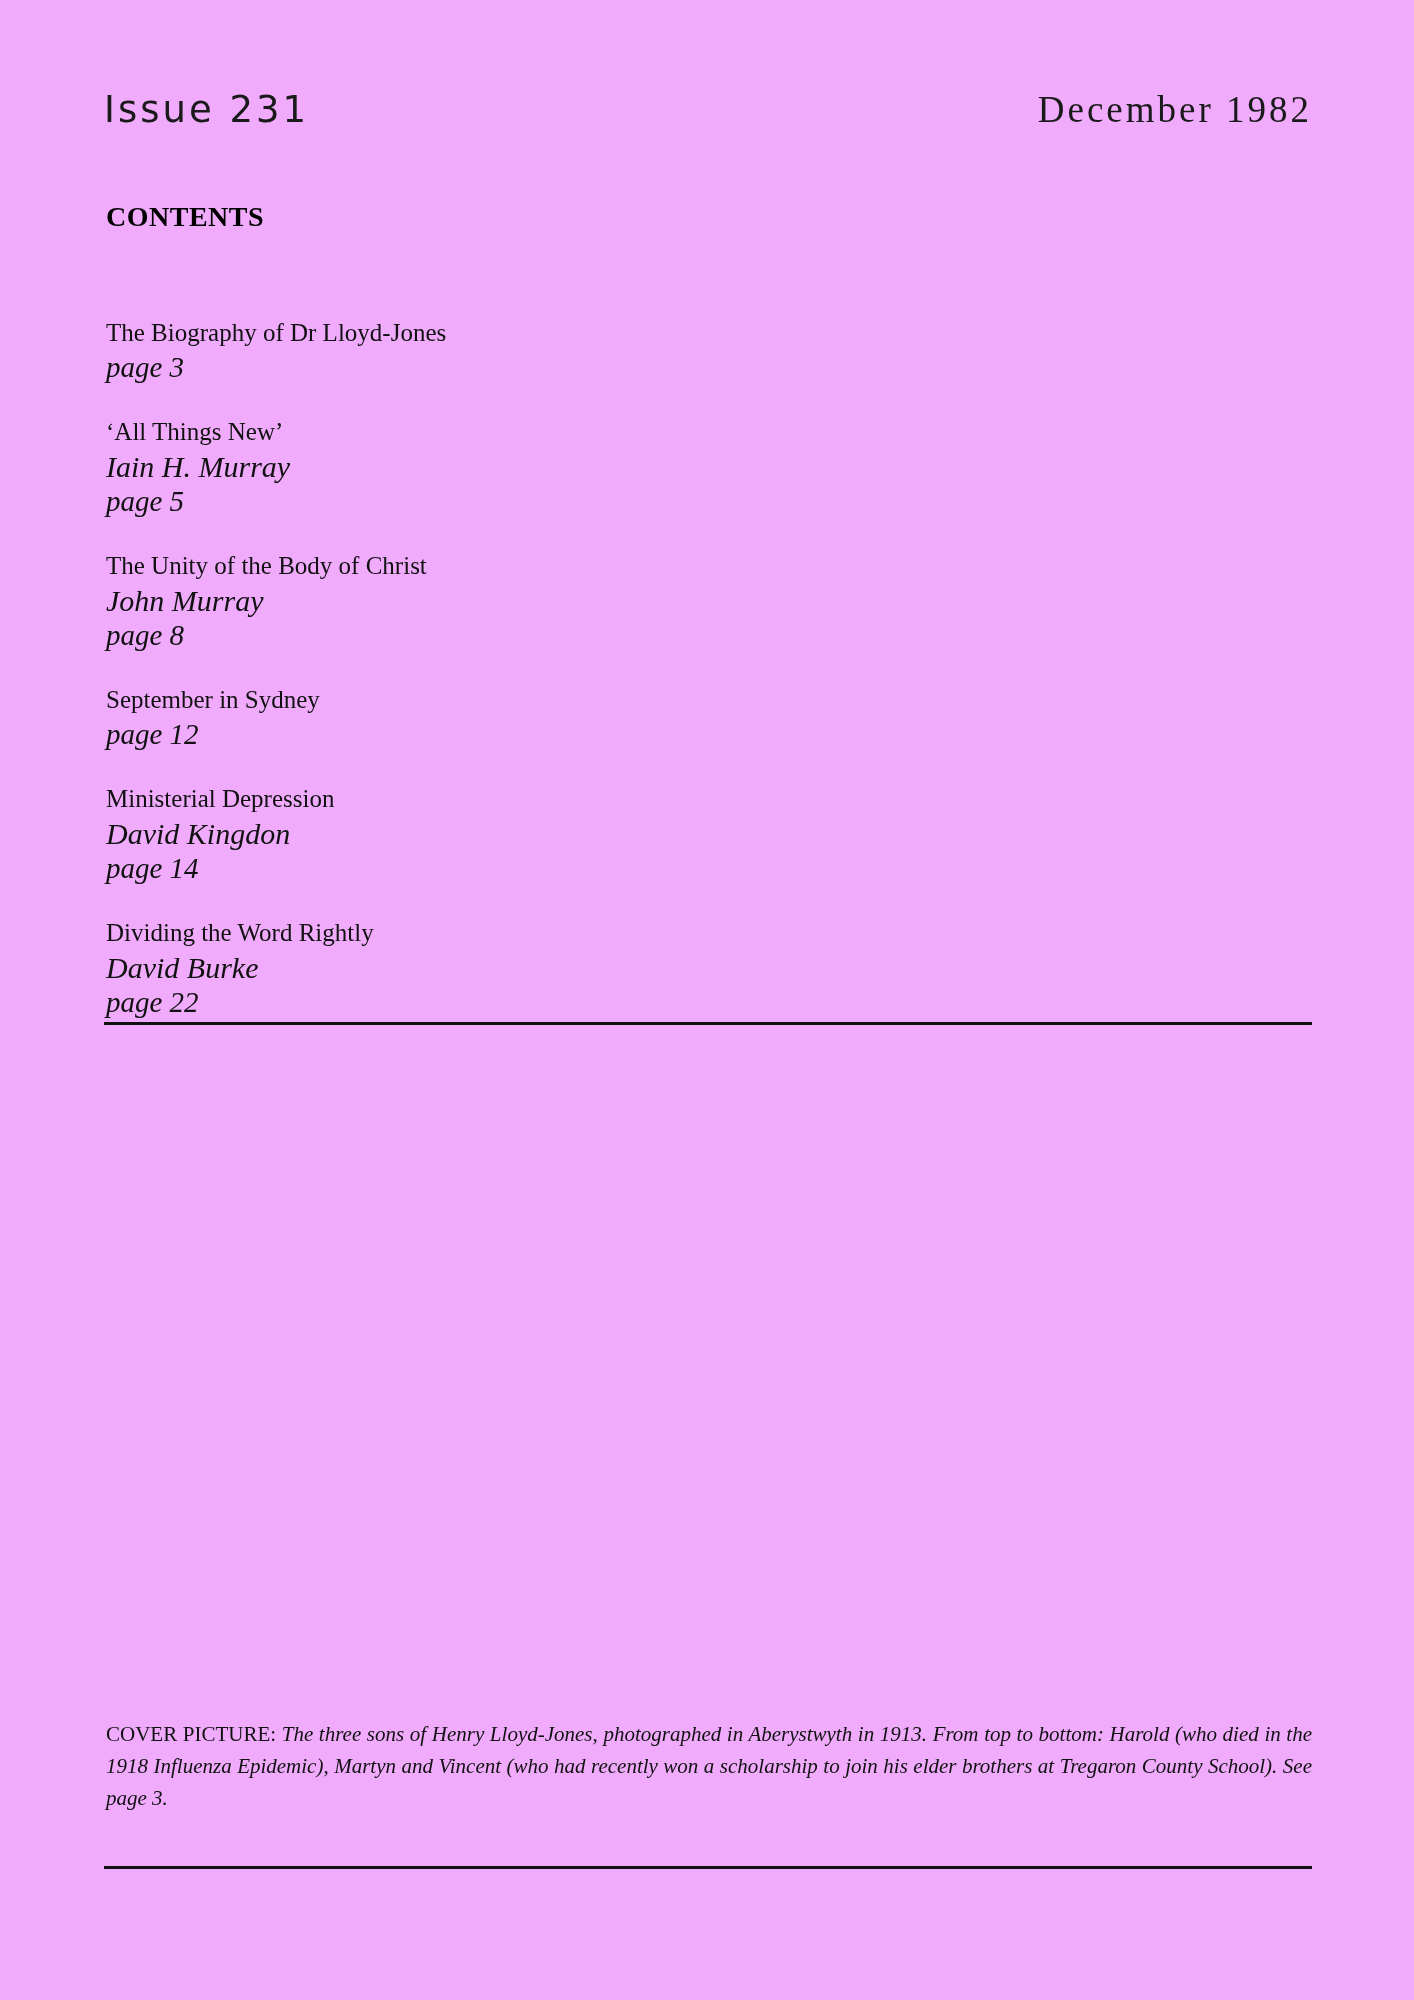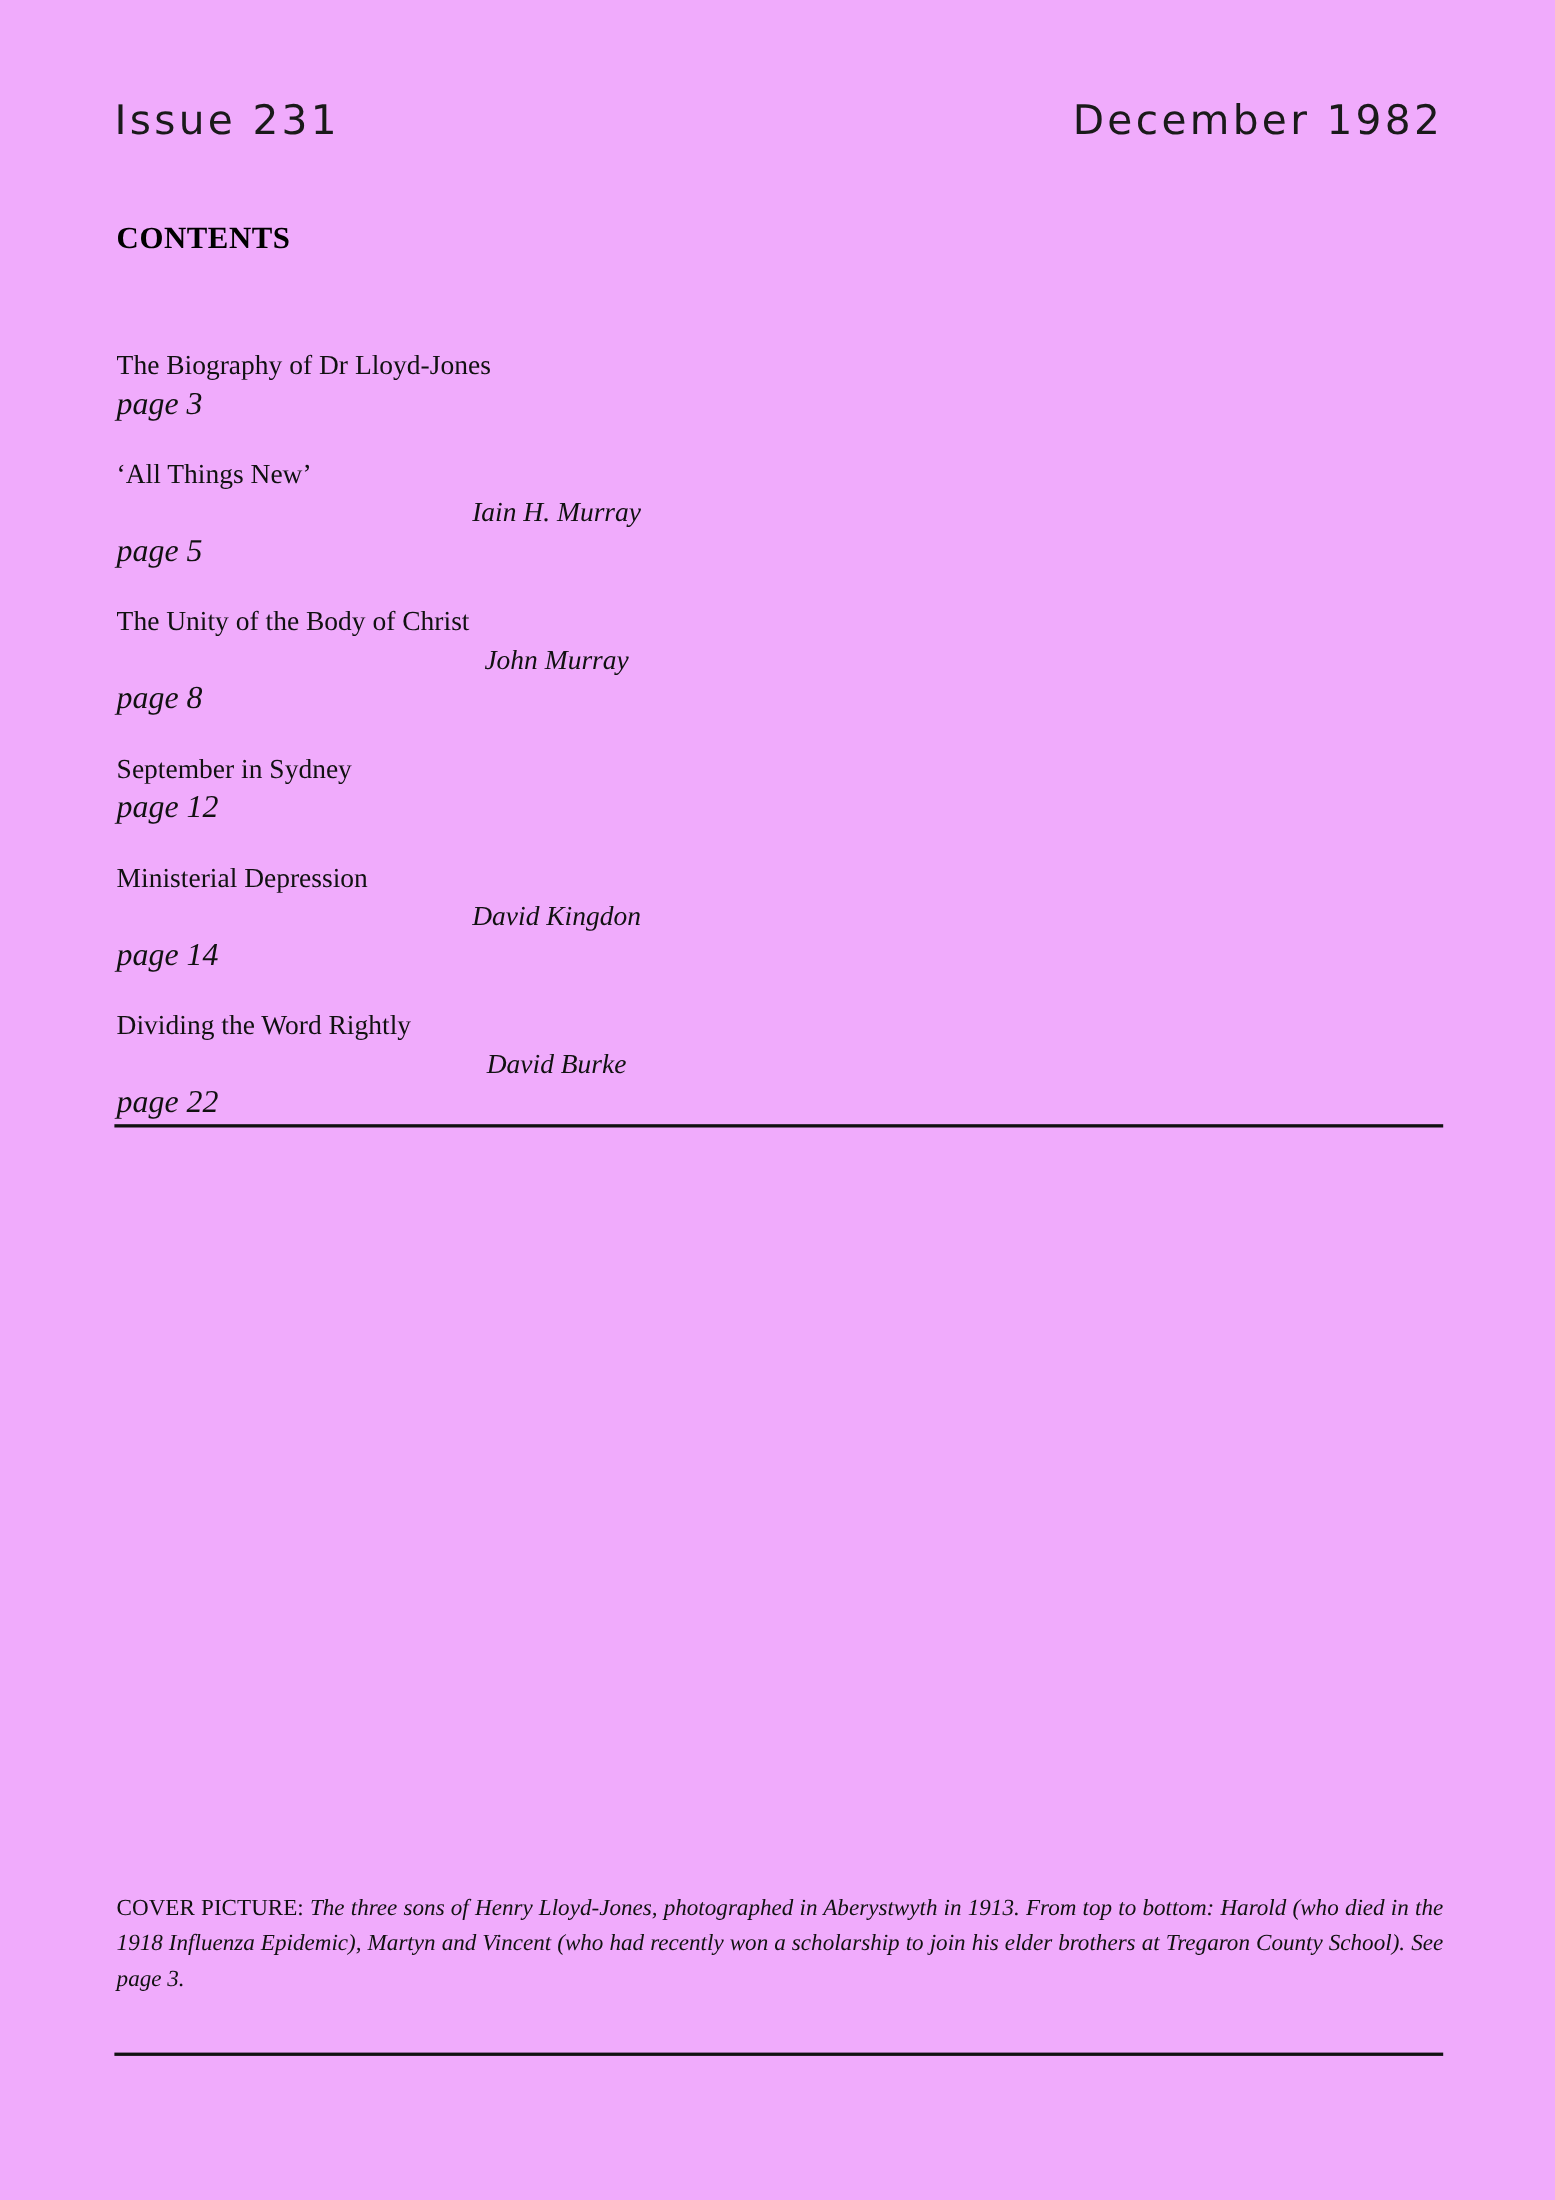--- a/index.html
+++ b/index.html
@@ -38,21 +38,21 @@
     width: 1208px;
     display: flex;
     justify-content: space-between;
     align-items: baseline;
     font-family: "DejaVu Sans", sans-serif;
     font-size: 37px;
     letter-spacing: 3px;
     color: #1a1a1a;
   }
   .masthead .issue { text-align: left; }
-  .masthead .date  { text-align: center; }
+  .masthead .date  { text-align: center; font-family: Liberation Serif, serif; }
 
   
   .contents-heading {
     position: absolute;
     left: 2px;
     top: 201px;
     font-family: "Liberation Serif", serif;
     font-weight: bold;
     font-size: 28px;
     letter-spacing: 0.5px;
@@ -68,26 +68,25 @@
   .toc-entry {
     margin-bottom: 29px;
   }
   .toc-title {
     font-size: 25px;
     line-height: 35px;
     color: #111111;
     white-space: nowrap;
   }
   .toc-author {
-    font-size: 25px;
+    font-size: 30px;
     line-height: 35px;
     font-style: italic;
     color: #111111;
     white-space: nowrap;
-    text-align: center;
   }
   .toc-page {
     font-size: 29px;
     line-height: 35px;
     font-style: italic;
     color: #111111;
     white-space: nowrap;
   }
 
   

